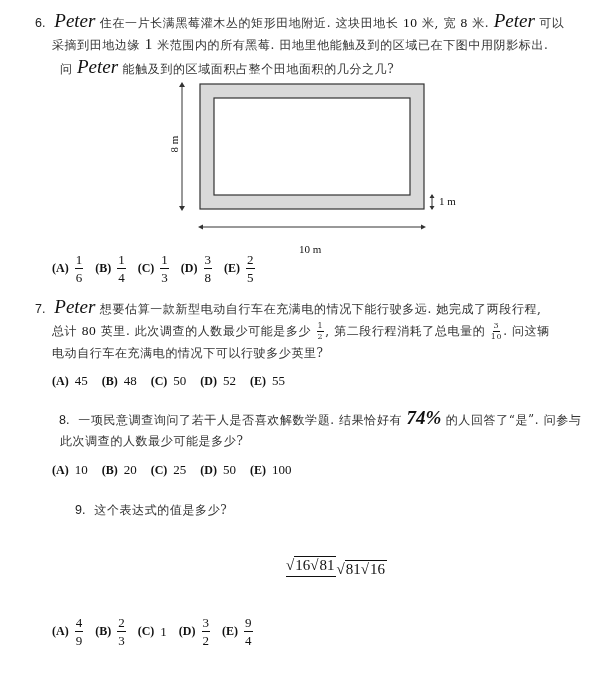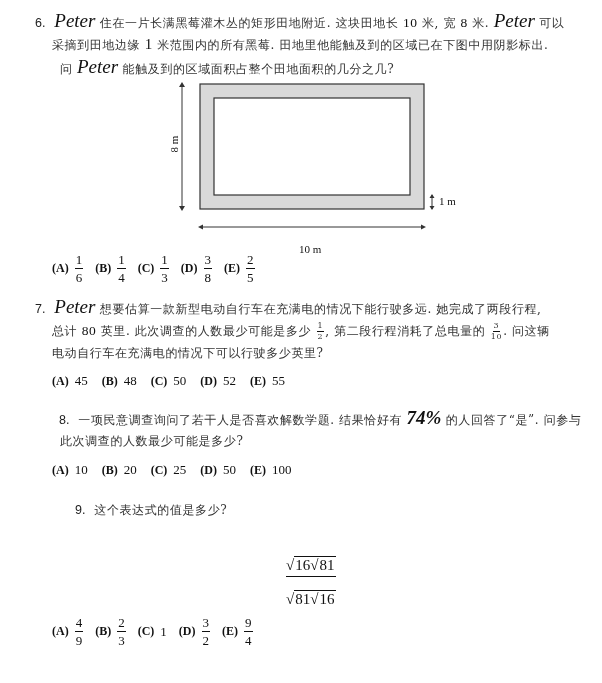--- a/index.html
+++ b/index.html
@@ -183,21 +183,21 @@
   </div>
 </div>
 
 <div>
   <div class="line" style="left:35px; top:502px;margin-left:40px;">
     <span class="qnum">9.</span>
     &nbsp;<span>这个表达式的值是多少?</span>
   </div>
 
   <div class="abs expr" style="left:286px; top:558px;">
-    <div style="display:flex; flex-direction:column; align-items:center; line-height:1;gap:12px;">
+    <div style="display:flex; flex-direction:row; align-items:center; line-height:1;">
       <div style="padding-bottom:3px; border-bottom:1px solid #111;">
         <span>√</span><span class="rad"><span>16</span><span>√</span><span class="rad">81</span></span>
       </div>
       <div style="padding-top:3px;">
         <span>√</span><span class="rad"><span>81</span><span>√</span><span class="rad">16</span></span>
       </div>
     </div>
   </div>
 
   <div class="choices" style="left:52px; top:616px;">

